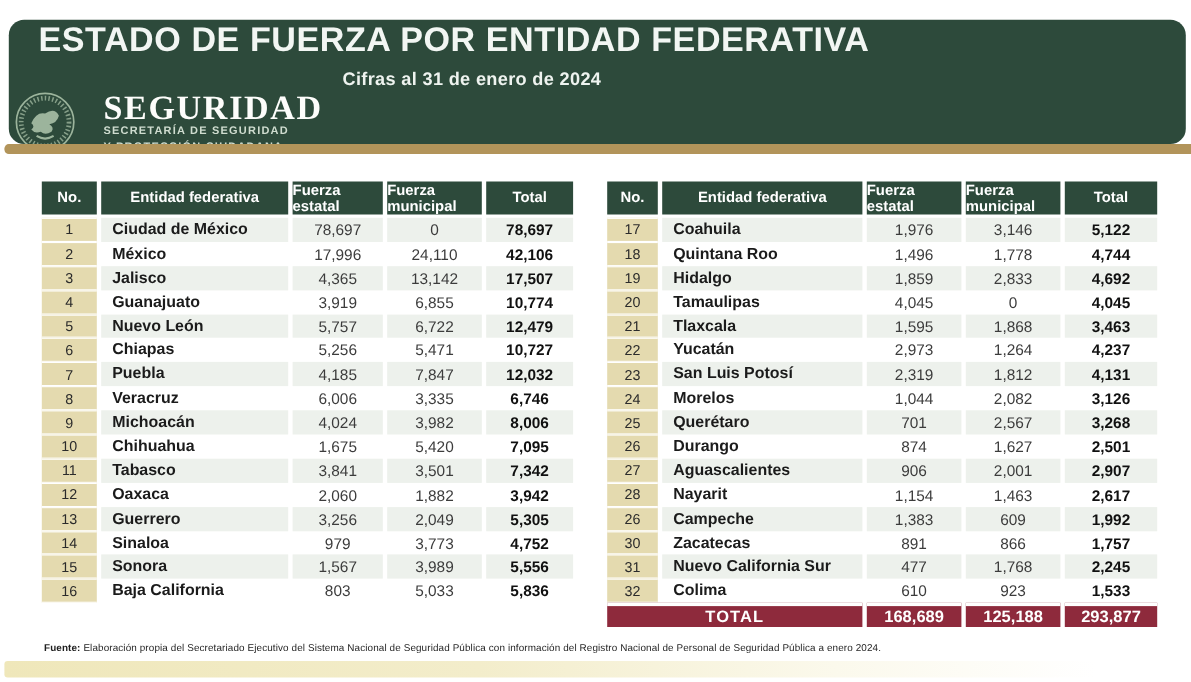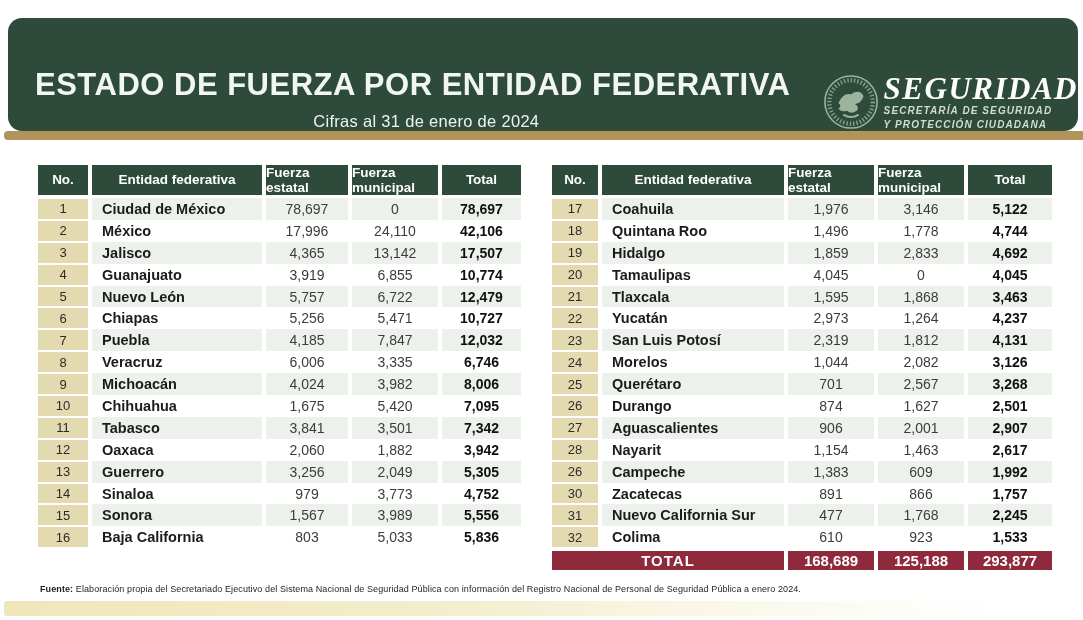--- a/index.html
+++ b/index.html
@@ -7,32 +7,32 @@
     width:1083px;height:620px;position:relative;overflow:hidden;
     background:#ffffff;
     font-family:"Liberation Sans","DejaVu Sans",sans-serif;
     -webkit-font-smoothing:antialiased;
   }
 
   
   .header{
     position:absolute;left:8px;top:18px;width:1070px;height:113px;
     background:#2d4a3b;border-radius:14px;
-    display:flex;align-items:flex-end;
+    display:flex;align-items:flex-start;flex-direction:column;
   }
   .title-block{width:815px;padding-left:27px;box-sizing:border-box;}
   .title{
     color:#f2f6f3;font-size:31px;font-weight:800;letter-spacing:.5px;
     white-space:nowrap;
   }
   .subtitle{
-    color:#eef3ef;font-size:16.5px;font-weight:400;text-align:center;
+    color:#eef3ef;font-size:16.5px;font-weight:700;text-align:center;
     margin-top:9px;letter-spacing:.3px;
   }
-  .logo{display:flex;align-items:center;gap:4px;margin-left:4px;font-style:italic;}
+  .logo{display:flex;align-items:center;gap:24px;margin-left:4px;}
   .logo svg{flex:0 0 auto;}
   .logo-name{
     font-family:"Liberation Serif","DejaVu Serif",serif;
     color:#fdfdfb;font-size:31px;font-weight:700;letter-spacing:1.5px;line-height:1;
   }
   .logo-sub{
     margin-top:0;color:#cfdccf;font-size:10px;font-weight:700;
     letter-spacing:1.1px;line-height:1.35;
   }
   .gold-bar{

